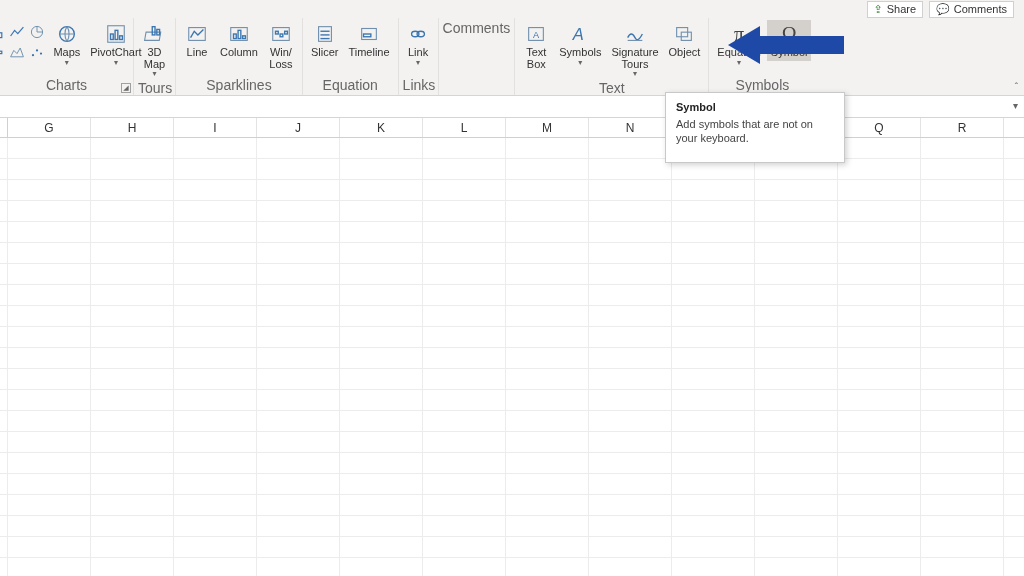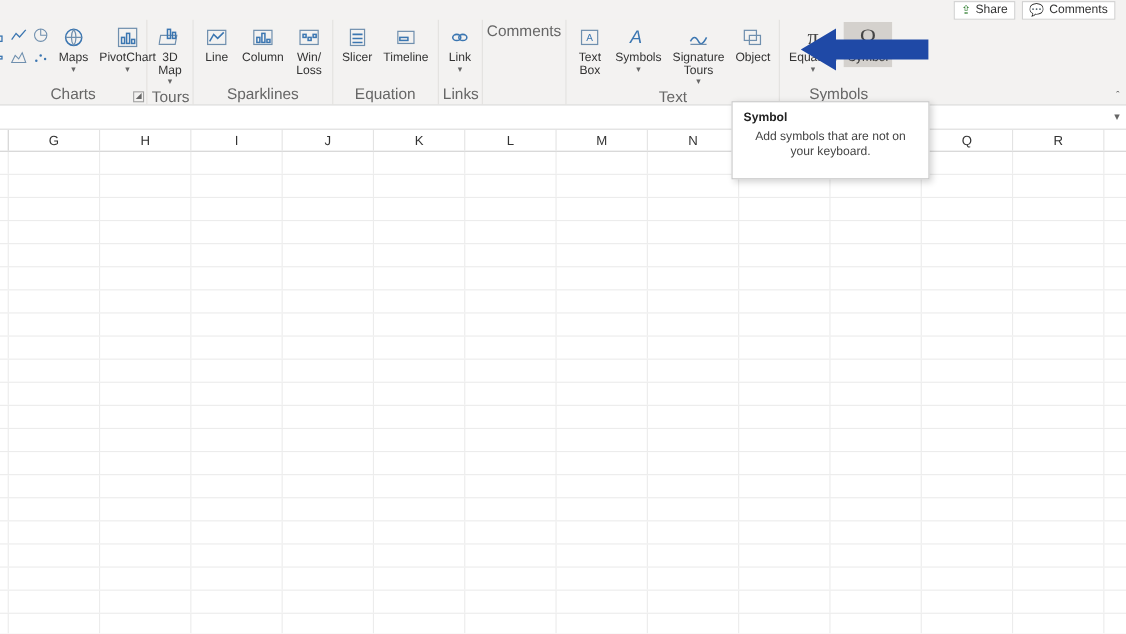--- a/index.html
+++ b/index.html
@@ -171,21 +171,21 @@
     width:180px;
     background:#fff;
     border:1px solid #c8c8c8;
     box-shadow:2px 2px 6px rgba(0,0,0,.18);
     padding:8px 10px;
     font-size:11px;
     color:#444;
     z-index:50;
   }
   .tooltip .tt-title { font-weight:600; margin-bottom:4px; color:#222;}
-  .tooltip p { margin-bottom:8px; line-height:1.3;text-align:center;}
+  .tooltip p { margin-bottom:8px; line-height:1.3;}
   
   .big-arrow {
     position:absolute;
     left:728px; top:22px;
     z-index:60;
   }
   svg.icon { width:22px; height:22px; }
   .stroke { fill:none; stroke:#3b76b1; stroke-width:1.5; }
   .thin { fill:none; stroke:#6f8fae; stroke-width:1.2; }
 </style>

